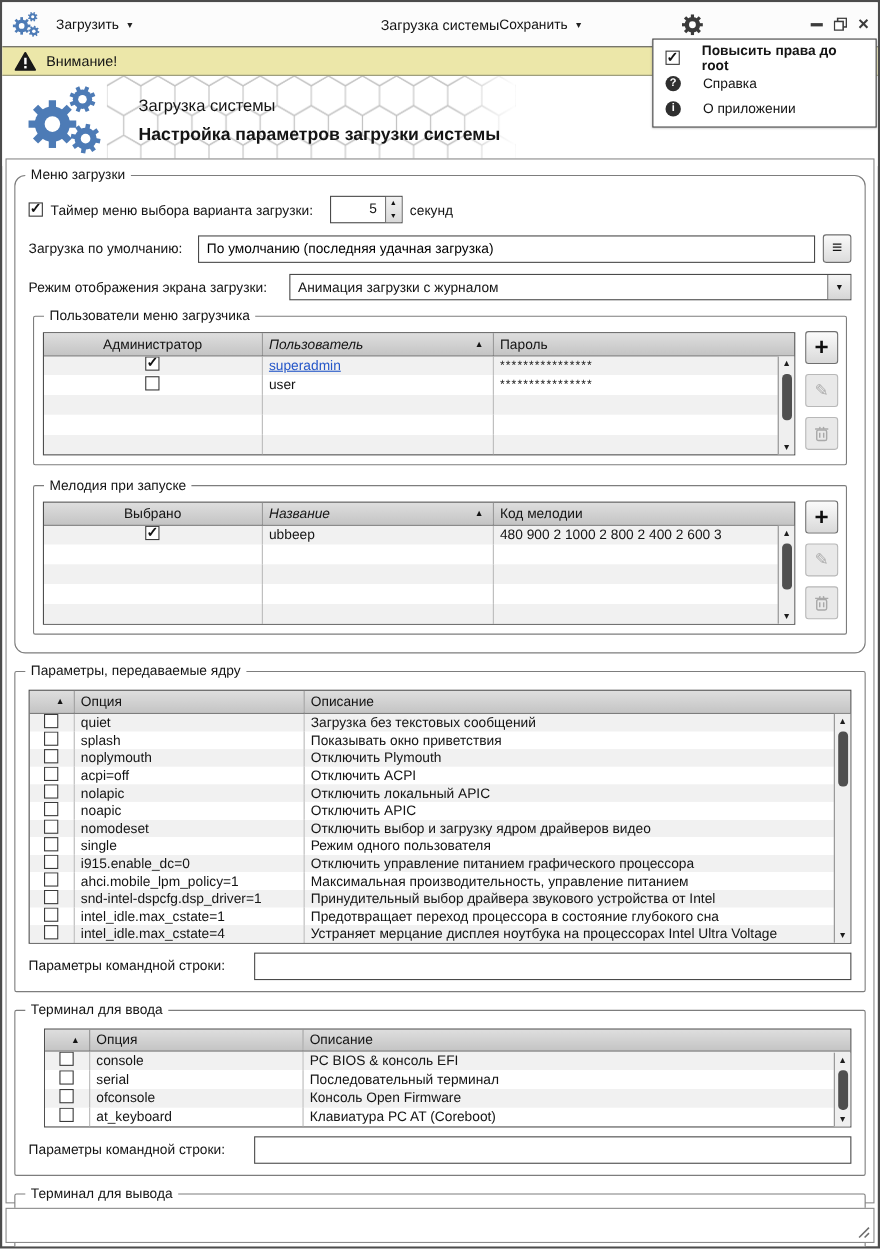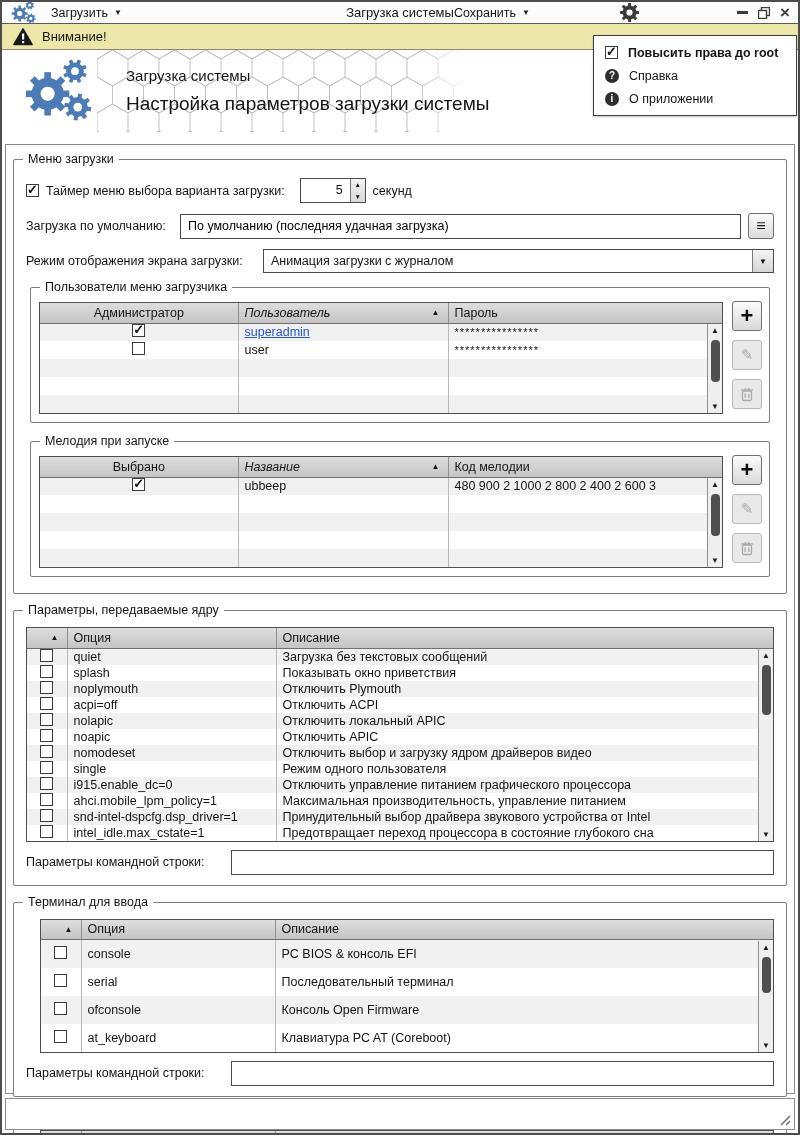--- a/index.html
+++ b/index.html
@@ -3,43 +3,43 @@
 <meta charset="utf-8">
 <style>
   * { box-sizing: border-box; margin:0; padding:0; }
   html,body { width:800px; height:1135px; }
   body {
     position:relative; overflow:hidden; background:#fff; color:#141414;
     border:2px solid #4c4c4c;
     font-family:"Liberation Sans", sans-serif; font-size:12.5px;
   }
   
-  .titlebar { height:21px; display:flex; align-items:center; padding:0 8px; background:#fcfcfc; }
+  .titlebar { height:40px; display:flex; align-items:center; padding:0 8px; background:#fcfcfc; }
   .tb-side { display:flex; align-items:center; gap:14px; flex:1; }
   .tb-side.right { justify-content:space-between; }
   .tb-title { flex:0 0 auto; font-size:13px; }
   .tb-btn { display:flex; align-items:center; gap:6px; cursor:default; }
   .chev { font-size:8px; color:#222; }
   .winctl { display:flex; align-items:center; gap:10px; margin-left:8px; }
   .min-glyph { width:11px; height:3px; background:#3c3c3c; display:inline-block; }
   .close-glyph { font-size:17px; font-weight:bold; color:#3c3c3c; line-height:12px; }
   
   .warnbar { height:27px; background:#ece7a9; border-top:1px solid #5a5a5a; border-bottom:1px solid #8a8a6a;
              display:flex; align-items:center; gap:9px; padding:0 11px; font-size:13px; }
   
   .appheader { height:82px; position:relative; display:flex; align-items:center; background:#fff; overflow:hidden; }
   .hexwrap { position:absolute; left:95px; top:0; width:372px; height:82px; }
   .appheader .logo { margin-left:18px; position:relative; z-index:2; }
   .ah-text { margin-left:30px; position:relative; z-index:2; }
   .ah-title { font-size:15px; margin-bottom:9px; }
-  .ah-sub { font-size:19px; }
+  .ah-sub { font-size:16px;font-weight:bold; }
   
   .dropmenu { position:absolute; top:33px; right:1px; width:204px; background:#fff;
               border:1px solid #3e3e3e; z-index:60; padding:5px 0; box-shadow:0 1px 2px rgba(0,0,0,.25); }
-  .dm-item { height:23px; display:flex; align-items:center; gap:10px; padding:0 11px; }
+  .dm-item { height:23px; display:flex; align-items:center; gap:20px; padding:0 11px; }
   .dm-item.bold { font-weight:bold; }
   .dm-circle { width:14px; height:14px; border-radius:50%; background:#2f2f2f; color:#fff; font-size:10px;
                font-weight:bold; display:flex; align-items:center; justify-content:center; flex:0 0 14px; }
   
   .cb { width:13px; height:13px; border:1px solid #3a3a3a; background:#fff; display:inline-block;
         position:relative; flex:0 0 13px; }
   .cb.checked::after { content:"✓"; position:absolute; left:0px; top:-3px; font-size:13px; font-weight:bold; color:#111; }
   
   .content { position:absolute; top:142px; left:3px; right:3px; bottom:39px; border:1px solid #8a8a8a;
              padding:14px 4px 0 4px; background:#fff; }
@@ -70,21 +70,21 @@
        overflow:hidden; white-space:nowrap; }
   th:last-child { border-right:none; }
   th .thflex { display:flex; align-items:center;font-style:italic; }
   th .sortarrow { margin-left:auto; font-size:8px; padding-right:2px; }
   td { padding:0 6px; border-right:1px solid #b9b9b9; overflow:hidden; white-space:nowrap; }
   td:last-child { border-right:none; }
   tbody tr:nth-child(odd) { background:#f1f1f1; }
   tbody tr:nth-child(even) { background:#ffffff; }
   .t-users td, .t-melody td { height:18px; }
   .t-kernel td { height:16px; }
-  .t-term td { height:28px; }
+  .t-term td { height:17px; }
   td.ccenter, th.ccenter { text-align:center; }
   .link { color:#2456c8; text-decoration:underline; }
   .pwd { font-size:11px; letter-spacing:1px; }
   
   .vscroll { position:absolute; top:21px; right:0; bottom:0; width:15px; background:#efefef;
              border-left:1px solid #8f8f8f; display:flex; flex-direction:column; align-items:center; z-index:5; }
   .sarr { height:13px; width:100%; text-align:center; font-size:8px; line-height:13px; color:#1d1d1d; flex:0 0 13px; }
   .sarr.dn { margin-top:auto; }
   .sthumb { width:9px; border-radius:4px; background:#4f4f4f; margin-top:3px; flex:0 0 auto; }
   .th-users { height:42px; } .th-melody { height:42px; } .th-kernel { height:50px; } .th-term { height:36px; }
@@ -286,21 +286,21 @@
     <span>Справка</span>
   </div>
   <div class="dm-item">
     <span class="dm-circle">i</span>
     <span>О приложении</span>
   </div>
 </div>
 
 <div class="content">
 
-  <div class="group" style="padding-bottom:4px;">
+  <div class="group" style="padding-bottom:4px;border-radius:10px;">
     <span class="glabel">Меню загрузки</span>
 
     <div class="frow">
       <span class="cb checked"></span>
       <span>Таймер меню выбора варианта загрузки:</span>
       <div class="spin">
         <span class="val">5</span>
         <span class="sbtns">
           <span>▲</span>
           <span>▼</span>
@@ -555,20 +555,25 @@
               <tr style="">
               <td class="ccenter"><span class="cb"></span></td>
               <td>snd-intel-dspcfg.dsp_driver=1</td>
               <td>Принудительный выбор драйвера звукового устройства от Intel</td>
             </tr>
               <tr style="">
               <td class="ccenter"><span class="cb"></span></td>
               <td>intel_idle.max_cstate=1</td>
               <td>Предотвращает переход процессора в состояние глубокого сна</td>
             </tr>
+              <tr style="">
+              <td class="ccenter"><span class="cb"></span></td>
+              <td>intel_idle.max_cstate=4</td>
+              <td>Устраняет мерцание дисплея ноутбука на процессорах Intel Ultra Voltage</td>
+            </tr>
           </tbody>
         </table>
         <div class="vscroll">
           <span class="sarr">▲</span>
           <span class="sthumb th-kernel"></span>
           <span class="sarr dn">▼</span>
         </div>
       </div>
     </div>
     <div class="cmdrow">

